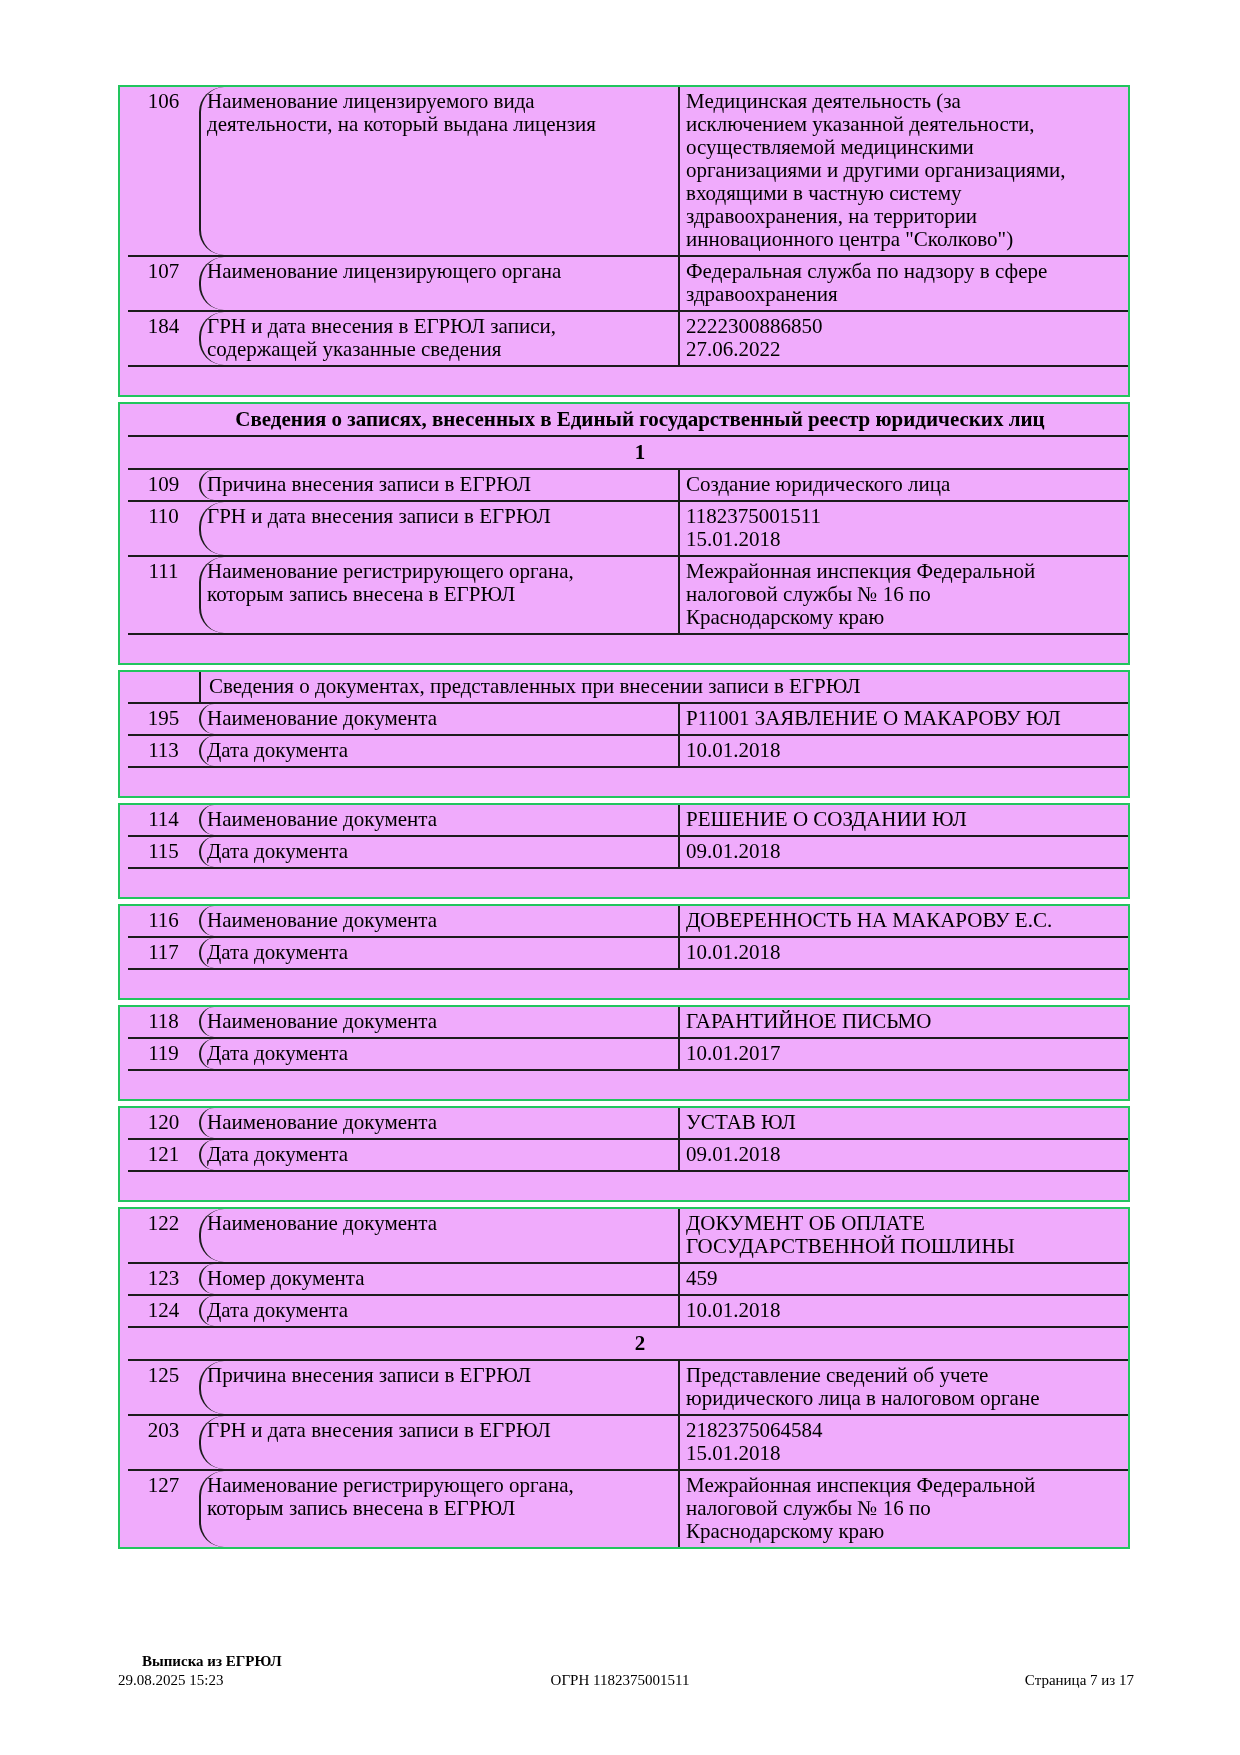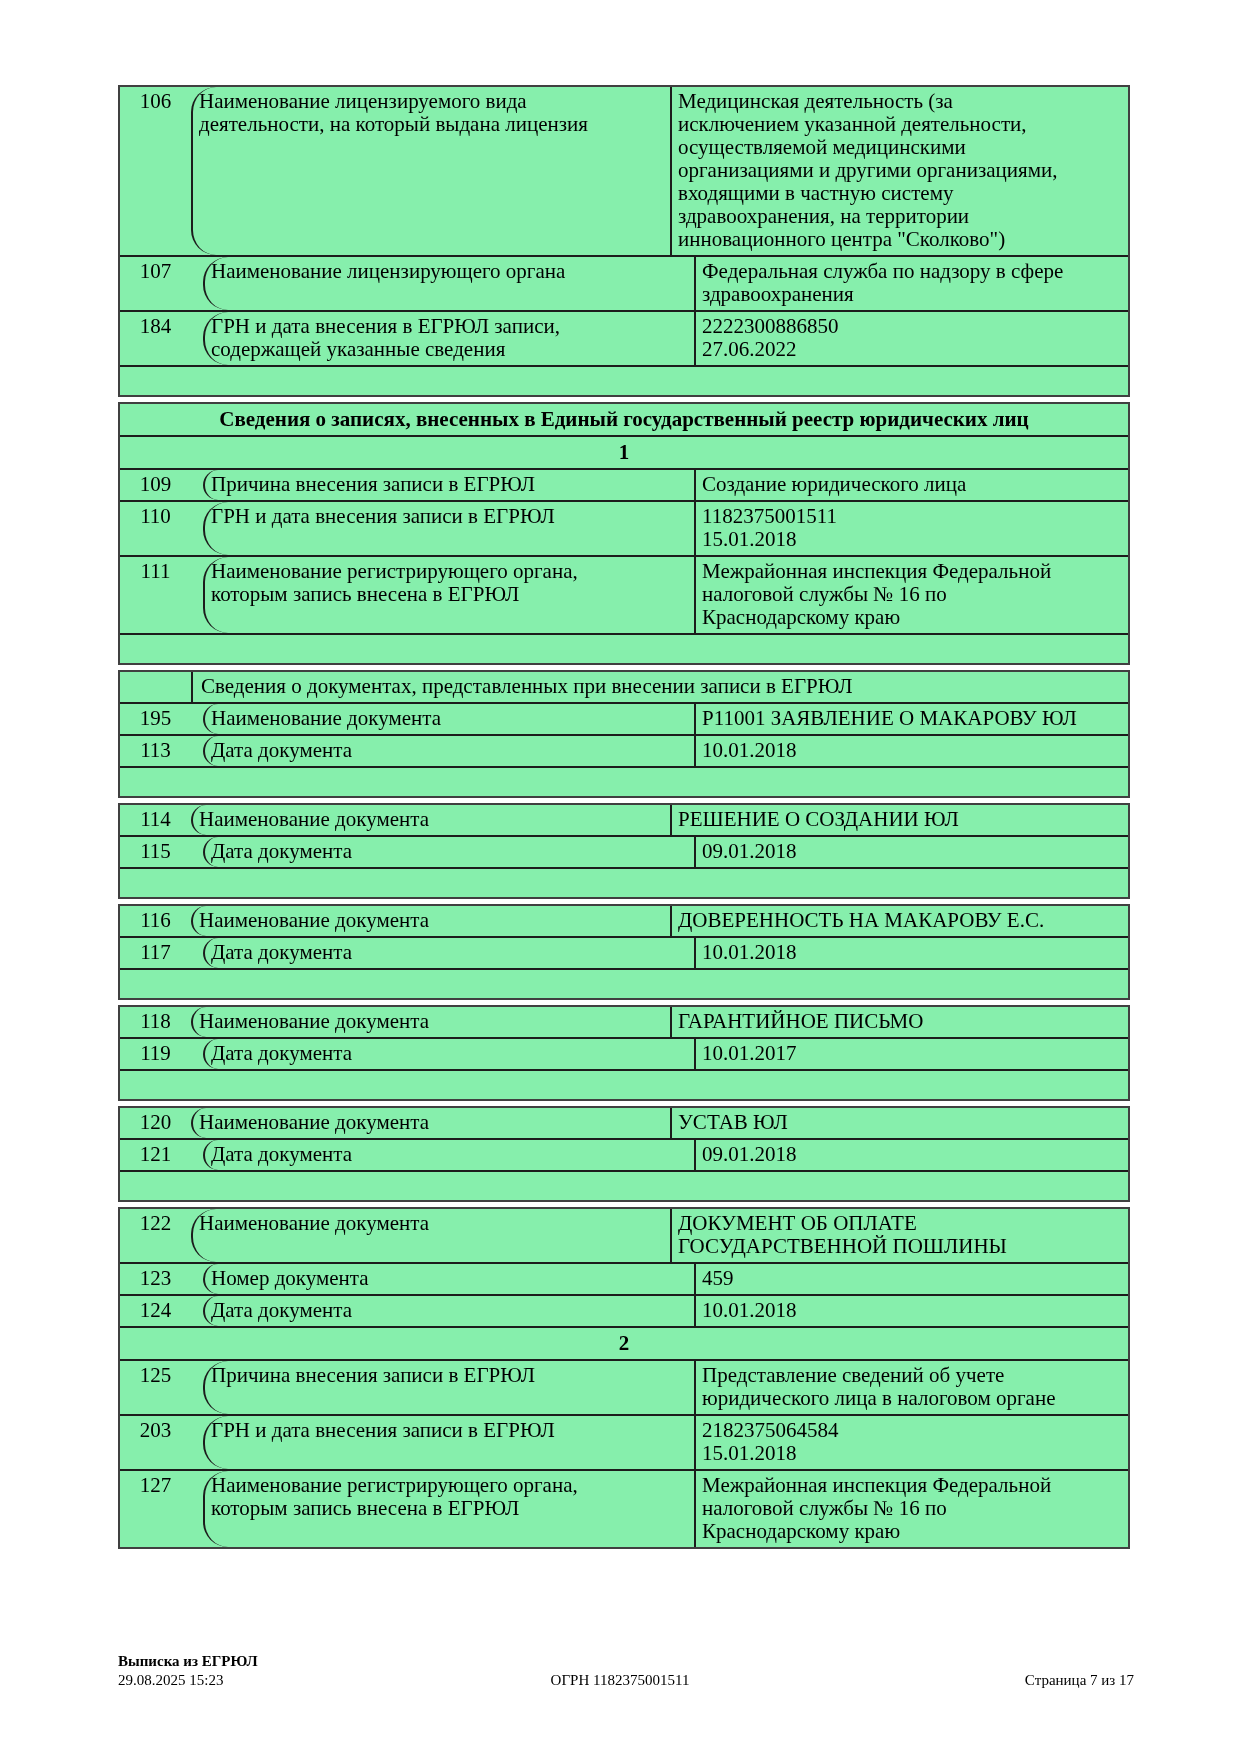--- a/index.html
+++ b/index.html
@@ -18,32 +18,32 @@
   }
   .doc-table {
     position: absolute;
     left: 118px;
     top: 85px;
     width: 1012px;
     font-size: 21px;
     line-height: 23px;
   }
   .block {
-    border: 2px solid #404040;
+    border: 2px solid #22c55e;
     margin-bottom: 5px;
     box-sizing: border-box;
-    background: #86efac;
+    background: #f0abfc;
+    padding-left: 8px;
   }
   .trow {
     display: flex;
     align-items: stretch;
   }
   .trow + .trow {
     border-top: 2px solid #1c1c1c;
-    gap: 12px;
   }
   .c-num {
     width: 71px;
     flex: none;
     text-align: center;
     padding: 3px 2px 4px;
     box-sizing: border-box;
   }
   .c-label {
     width: 479px;
@@ -65,21 +65,21 @@
     flex: 1;
     border-left: 2px solid #1c1c1c;
     padding: 3px 8px 4px;
     box-sizing: border-box;
   }
   .c-full {
     flex: 1;
     text-align: center;
     padding: 4px 6px 4px;
   }
-  .bold { font-weight: bold; }
+  .bold { font-weight: bold; margin-left: 24px; }
   .spacer-row { height: 28px; }
   .footer {
     position: absolute;
     left: 0;
     top: 1652px;
     width: 1240px;
     font-size: 15px;
     line-height: 19px;
   }
   .footer-left {

